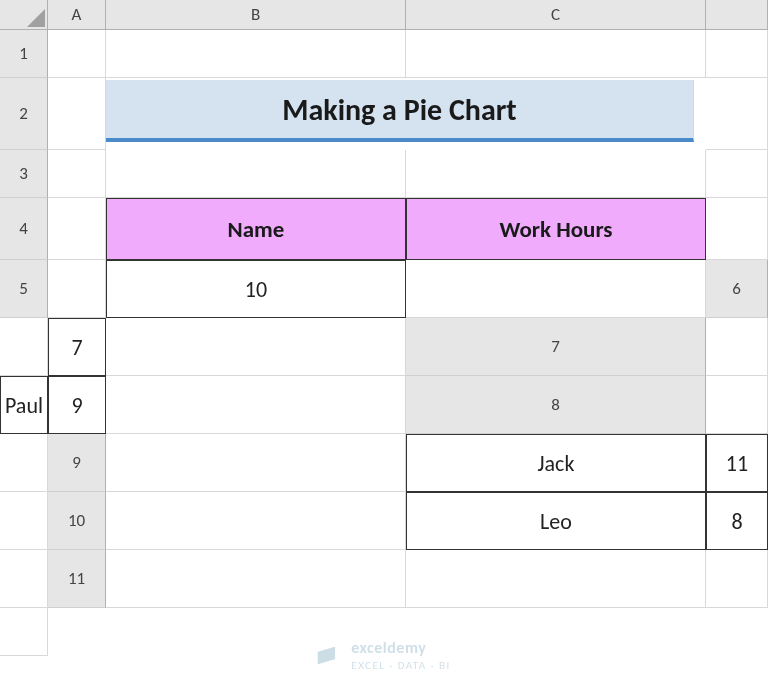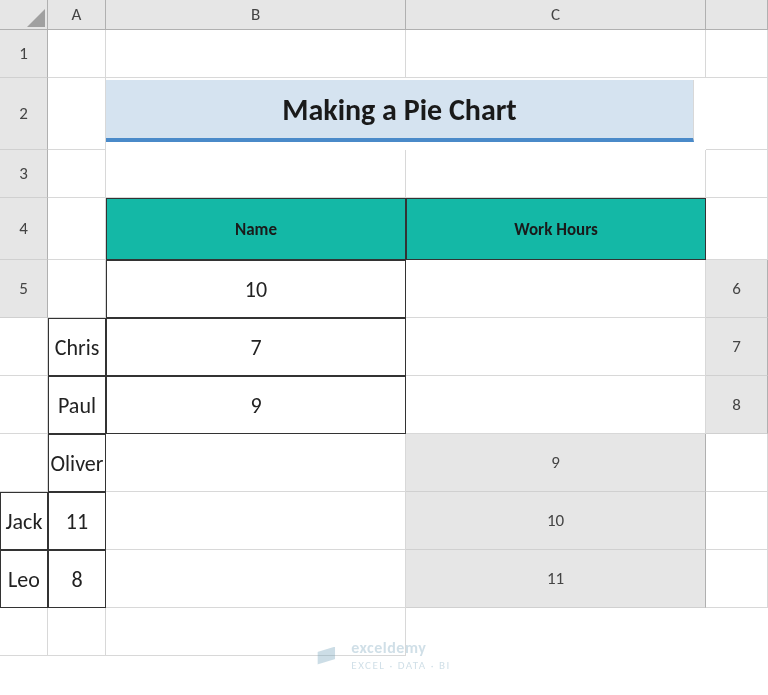--- a/index.html
+++ b/index.html
@@ -71,23 +71,23 @@
       grid-column: 3 / 5;
       grid-row: 3;
       background: #d5e3f0;
       border-bottom: 4px solid #4a8ac9;
       font-weight: bold;
       font-size: 30px;
       color: #1a1a1a;
       margin: 2px 12px 8px 0;
     }
     .table-header {
-      background: #14b8a6;
+      background: #f0abfc;
       font-weight: bold;
-      font-size: 17px;
+      font-size: 23px;
       color: #1a1a1a;
       border: 1px solid #333;
     }
     .table-cell {
       border: 1px solid #333;
       font-size: 22px;
       color: #222;
       background: #ffffff;
     }
     .b-col-table { margin-left: 0; }
@@ -159,33 +159,31 @@
   <div class="cell table-header">Work Hours</div>
   <div class="cell"></div>
 
   <div class="row-header">5</div>
   <div class="cell"></div>
   <div class="cell table-cell">10</div>
   <div class="cell"></div>
 
   <div class="row-header">6</div>
   <div class="cell"></div>
-  <div class="cell table-cell">Chris</div>
   <div class="cell table-cell">7</div>
   <div class="cell"></div>
 
   <div class="row-header">7</div>
   <div class="cell"></div>
   <div class="cell table-cell">Paul</div>
   <div class="cell table-cell">9</div>
   <div class="cell"></div>
 
   <div class="row-header">8</div>
   <div class="cell"></div>
-  <div class="cell table-cell">Oliver</div>
   <div class="cell"></div>
 
   <div class="row-header">9</div>
   <div class="cell"></div>
   <div class="cell table-cell">Jack</div>
   <div class="cell table-cell">11</div>
   <div class="cell"></div>
 
   <div class="row-header">10</div>
   <div class="cell"></div>

